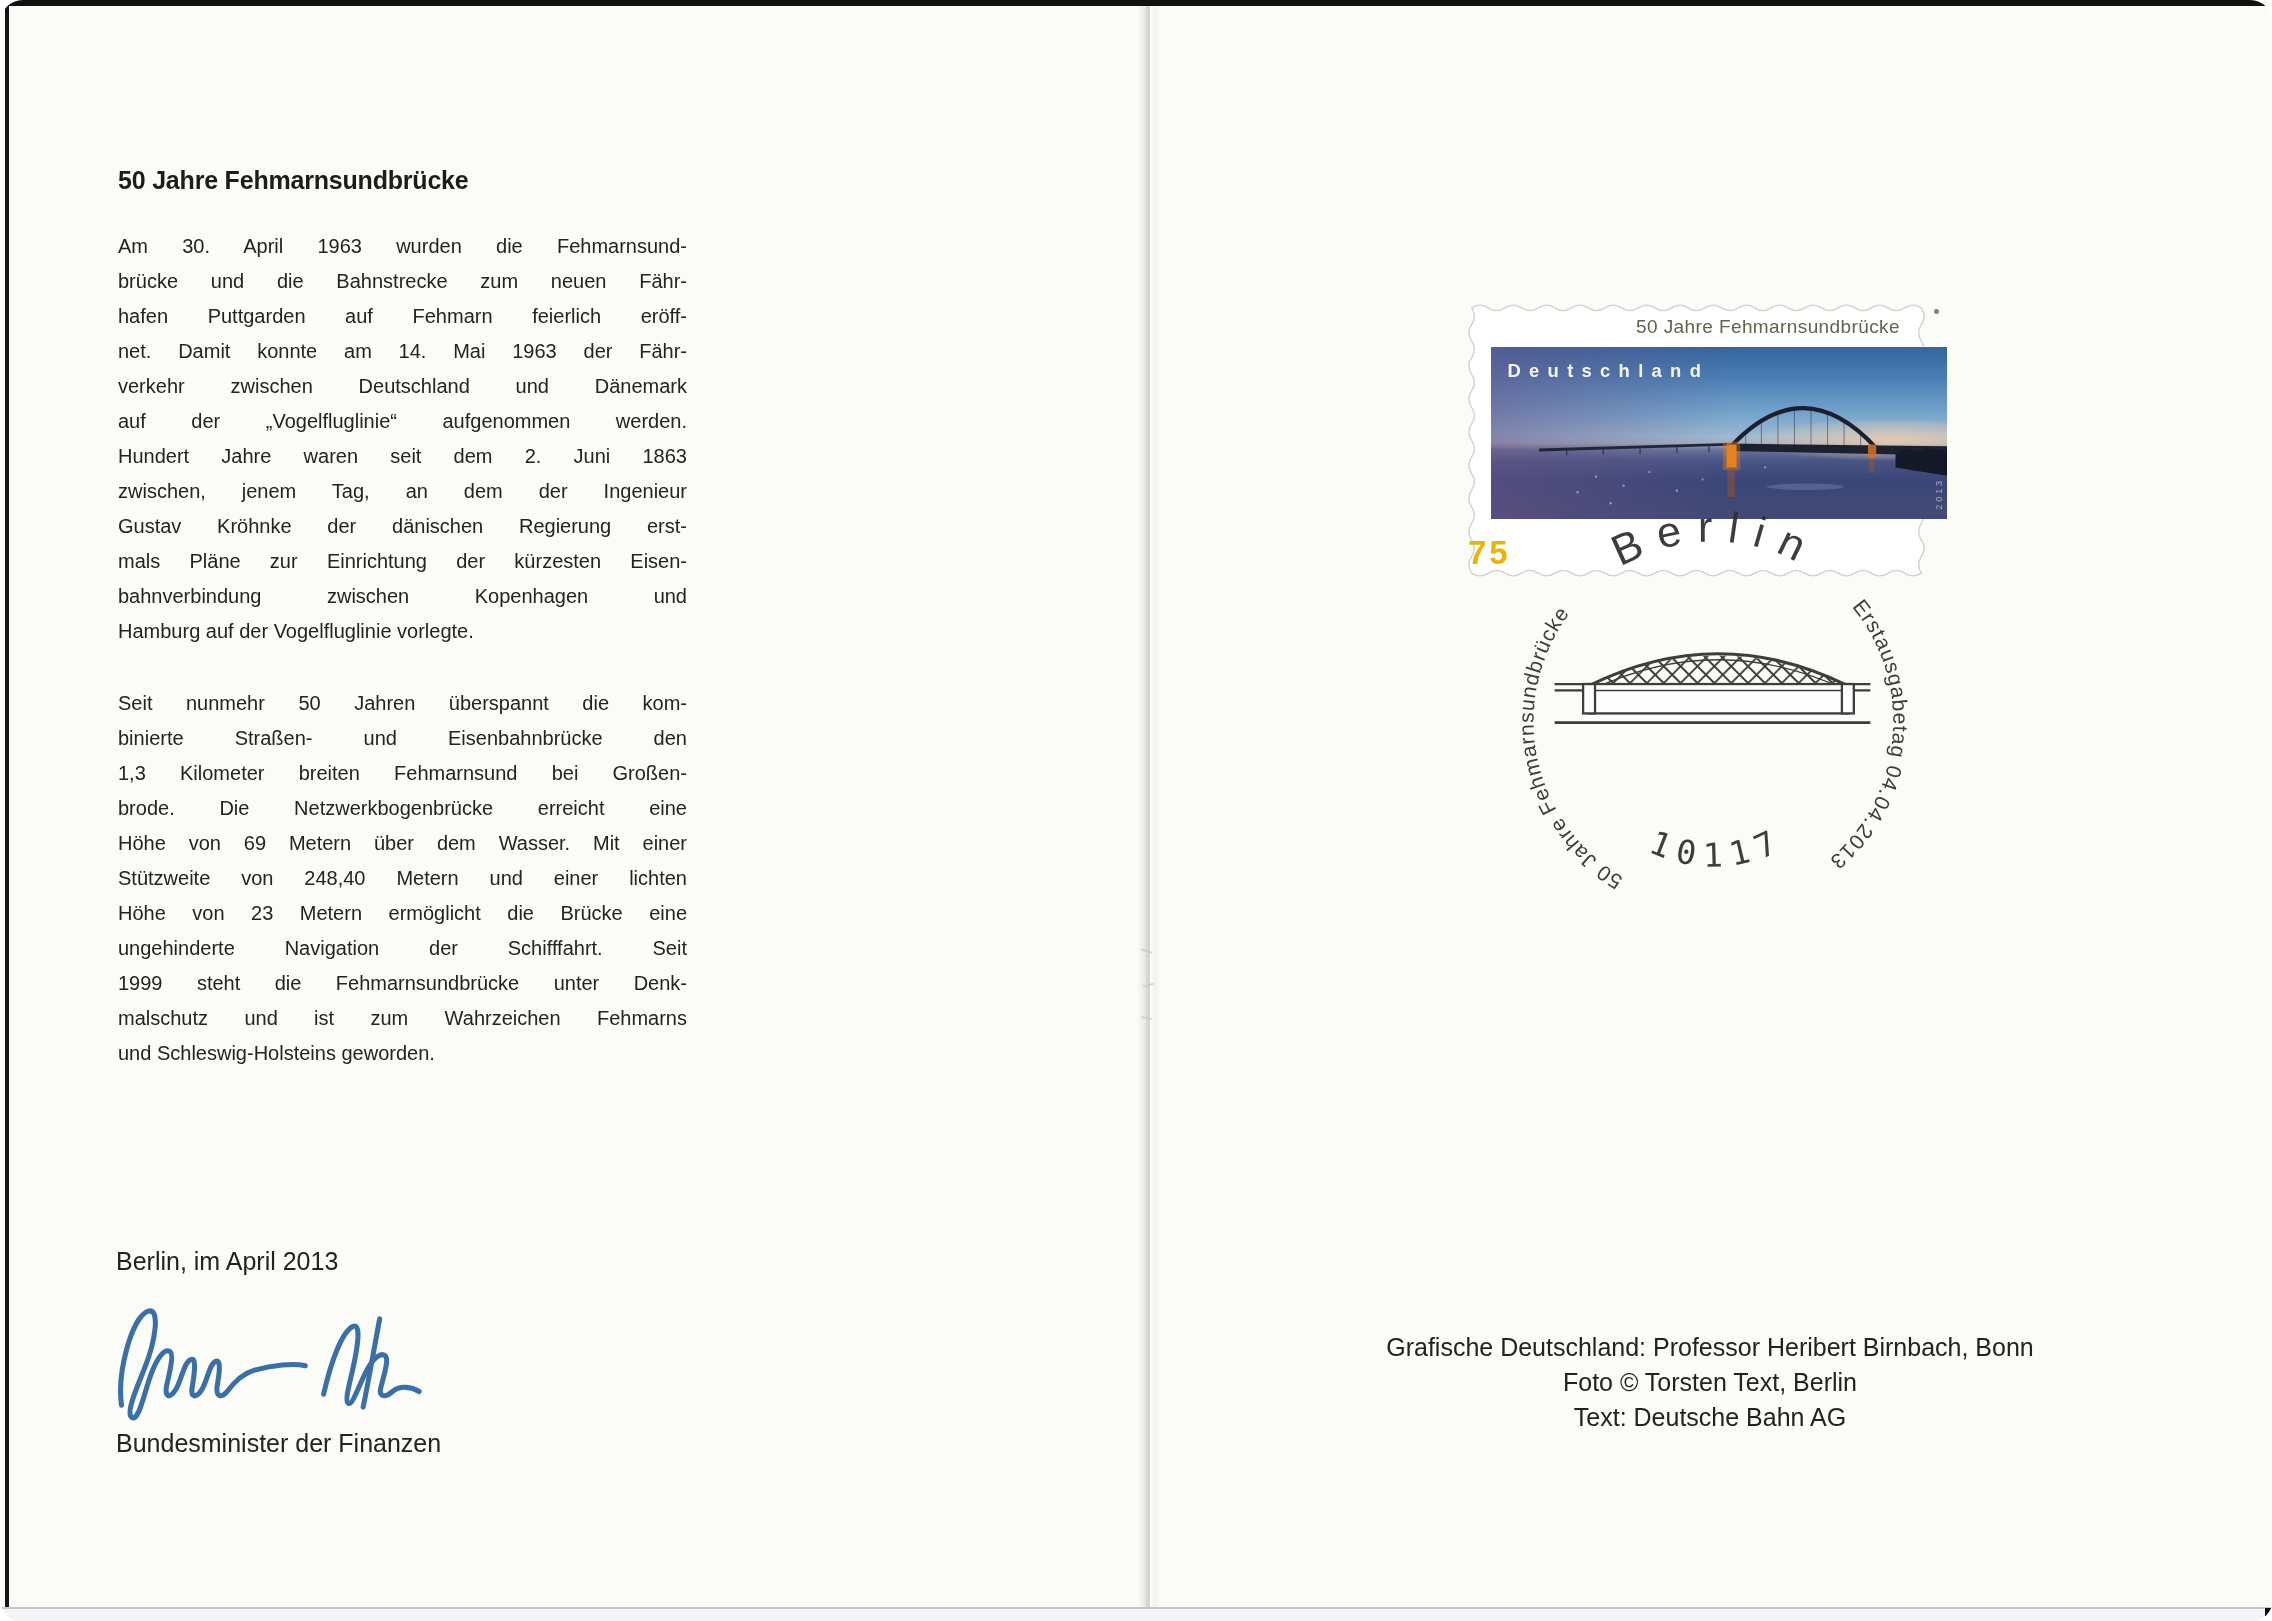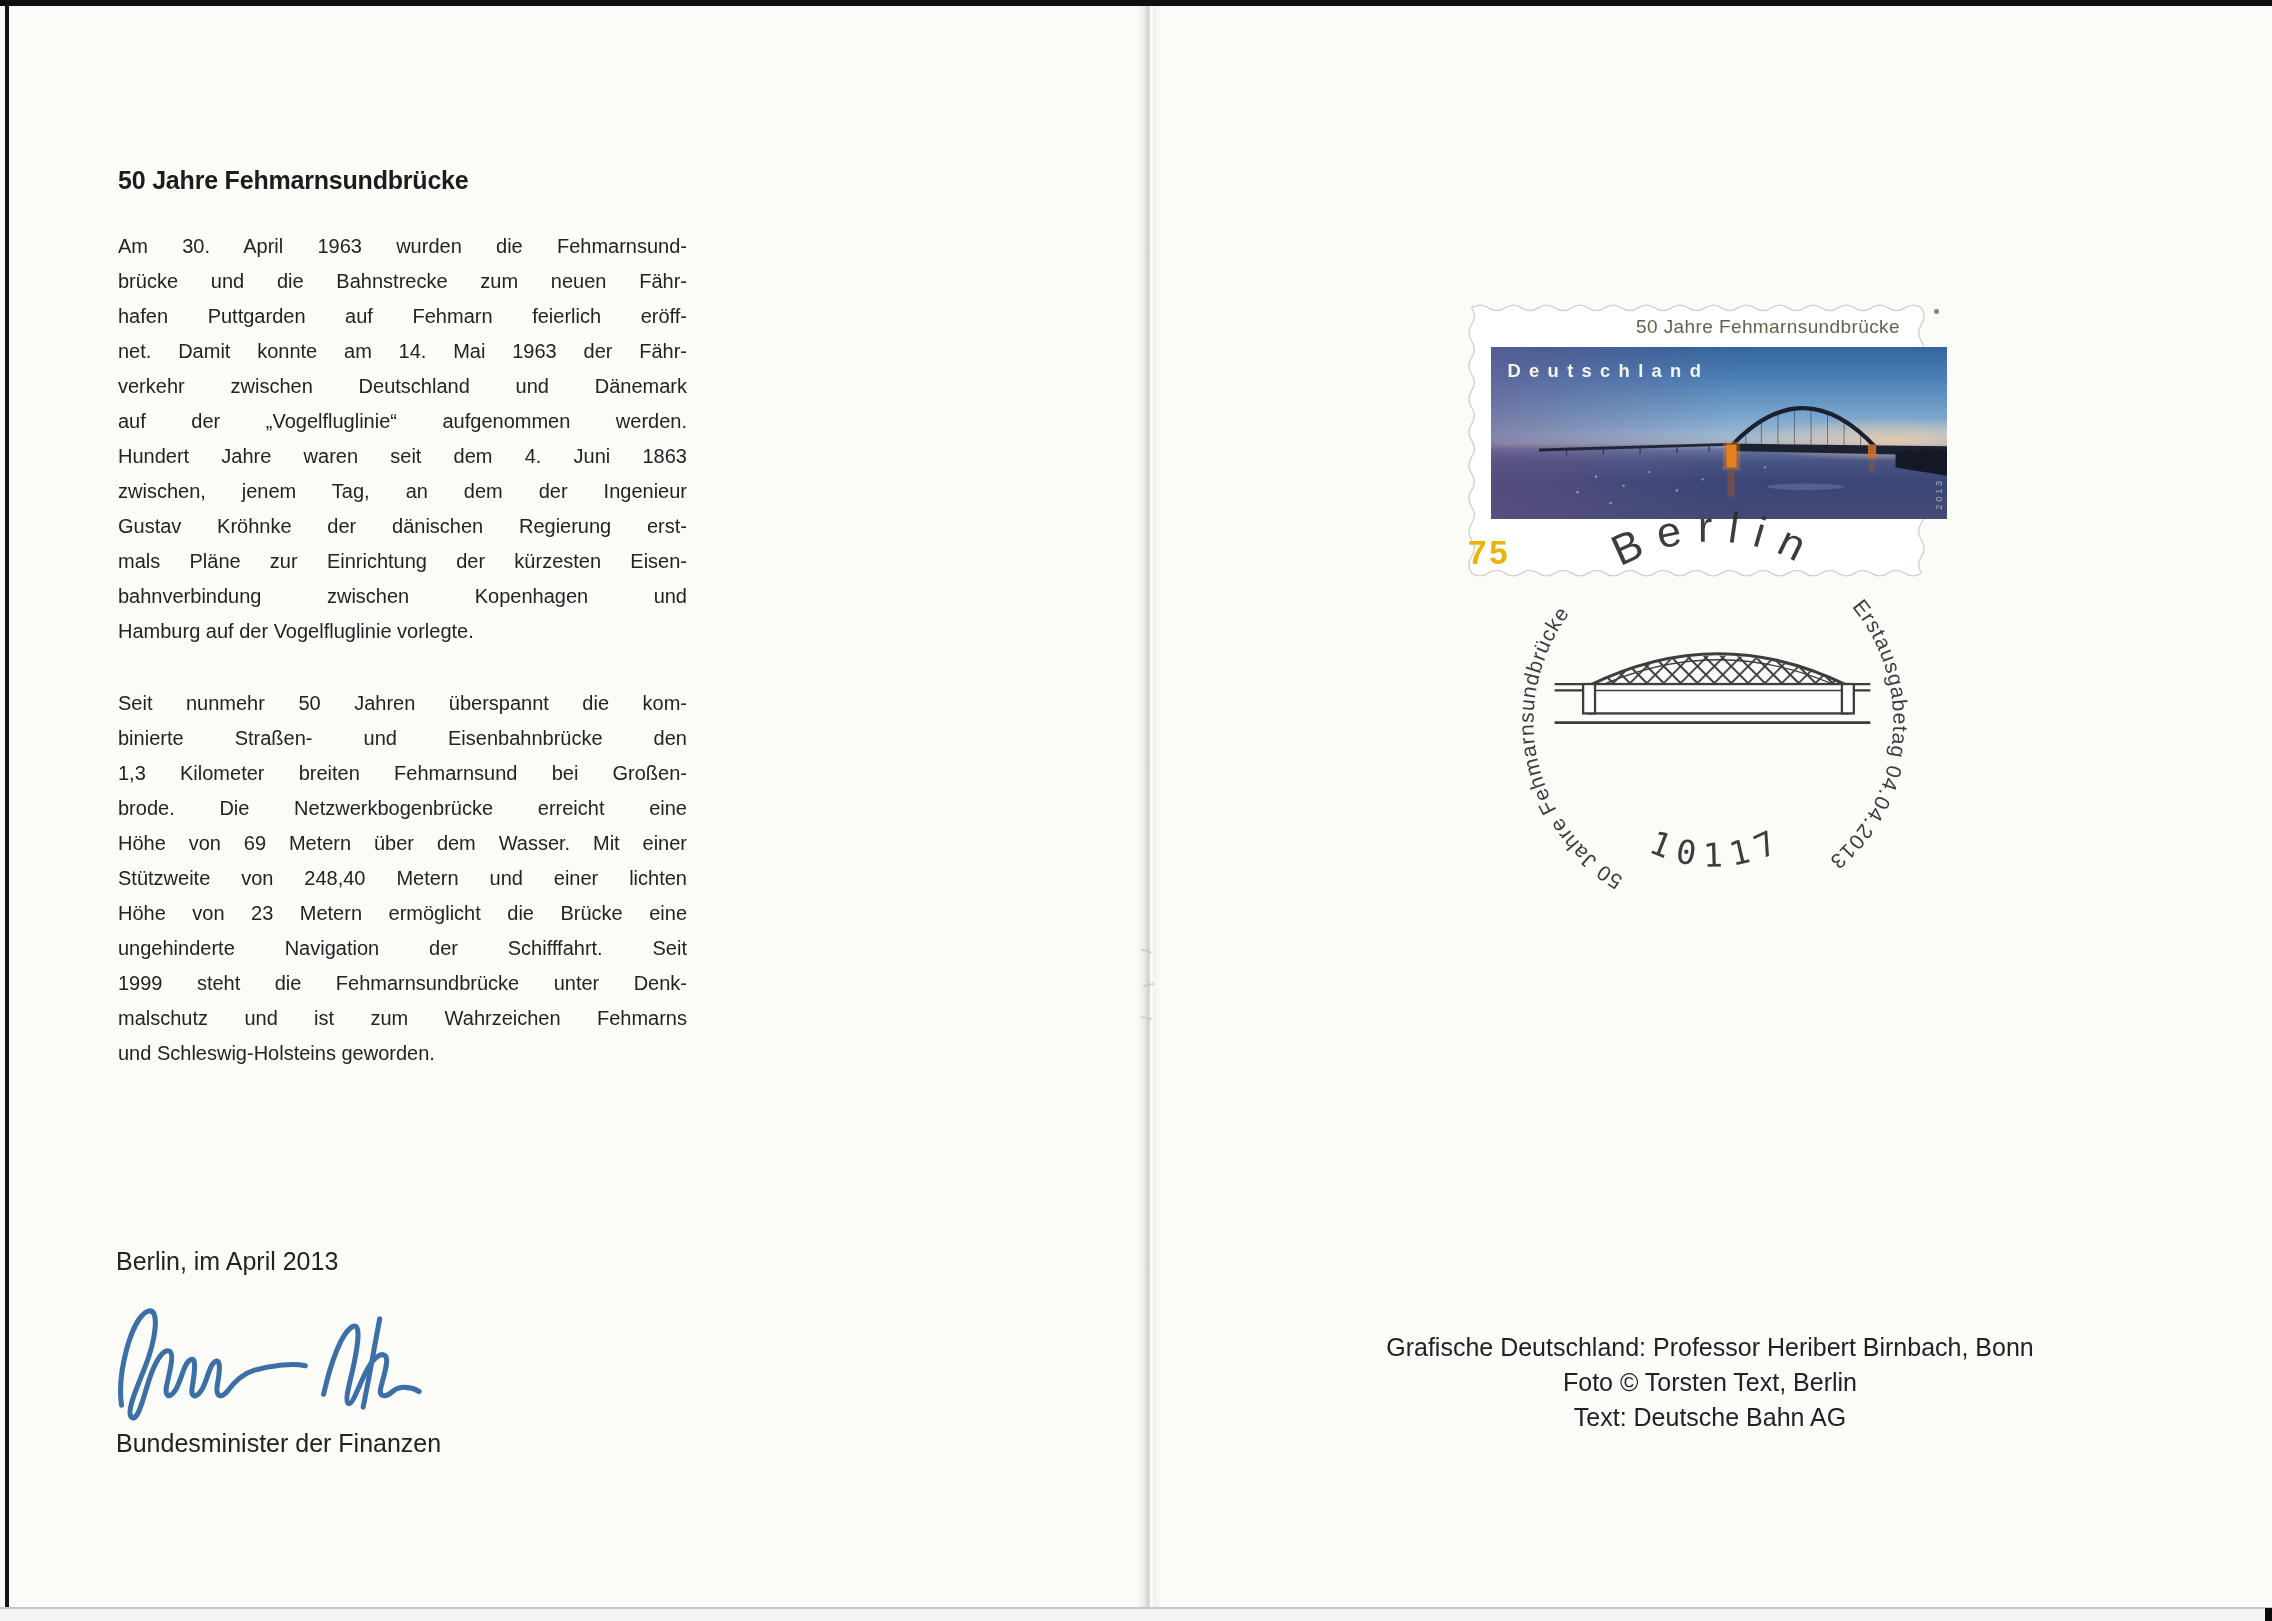--- a/index.html
+++ b/index.html
@@ -1,18 +1,18 @@
 <!DOCTYPE html>
 <html style="font-size:14.7px"><head>
 <meta charset="utf-8">
 <title>Scan</title>
 <style>
   html,body{margin:0;padding:0;background:#fff;}
   #scan{position:relative;width:2273px;height:1622px;background:#fbfbf8;overflow:hidden;
-        font-family:"Liberation Sans",sans-serif;color:#232321;}
+        font-family:"Liberation Sans",sans-serif;color:#232321;border-radius:23px;}
   
   .edge-top{position:absolute;left:0;top:0;width:100%;height:5.5px;background:#101010;}
   .edge-left{position:absolute;left:4.6px;top:0;width:4.6px;height:1609px;background:#151515;}
   .edge-bottom-line{position:absolute;left:0;top:1607px;width:100%;height:1.8px;background:#c3c7ca;}
   .edge-bottom-strip{position:absolute;left:0;top:1609px;width:100%;height:13px;background:#f3f5f6;}
   .corner-mark{position:absolute;right:0;top:1608px;width:8.3px;height:13.8px;background:#0c0c0c;}
   
   .fold{position:absolute;left:1137px;top:0;width:24px;height:1609px;
         background:linear-gradient(90deg,rgba(0,0,0,0) 0%,#e9e9e5 32%,#cfcfca 48%,#ffffff 56%,#f1f1ed 72%,rgba(0,0,0,0) 100%);}
   .fold-line{position:absolute;left:1148px;top:0;width:1.8px;height:1609px;background:#d6d6d1;}
@@ -57,21 +57,21 @@
   <div>
     <div class="article">
       <h1>50 Jahre Fehmarnsundbrücke</h1>
       <div class="para">
           <div class="jline">Am 30. April 1963 wurden die Fehmarnsund-</div>
           <div class="jline">brücke und die Bahnstrecke zum neuen Fähr-</div>
           <div class="jline">hafen Puttgarden auf Fehmarn feierlich eröff-</div>
           <div class="jline">net. Damit konnte am 14. Mai 1963 der Fähr-</div>
           <div class="jline">verkehr zwischen Deutschland und Dänemark</div>
           <div class="jline">auf der „Vogelfluglinie“ aufgenommen werden.</div>
-          <div class="jline">Hundert Jahre waren seit dem 4. Juni 1863</div>
+          <div class="jline">Hundert Jahre waren seit dem 2. Juni 1863</div>
           <div class="jline">zwischen, jenem Tag, an dem der Ingenieur</div>
           <div class="jline">Gustav Kröhnke der dänischen Regierung erst-</div>
           <div class="jline">mals Pläne zur Einrichtung der kürzesten Eisen-</div>
           <div class="jline">bahnverbindung zwischen Kopenhagen und</div>
           <div class="jline last">Hamburg auf der Vogelfluglinie vorlegte.</div>
         </div>
       <div class="para">
           <div class="jline">Seit nunmehr 50 Jahren überspannt die kom-</div>
           <div class="jline">binierte Straßen- und Eisenbahnbrücke den</div>
           <div class="jline">1,3 Kilometer breiten Fehmarnsund bei Großen-</div>

